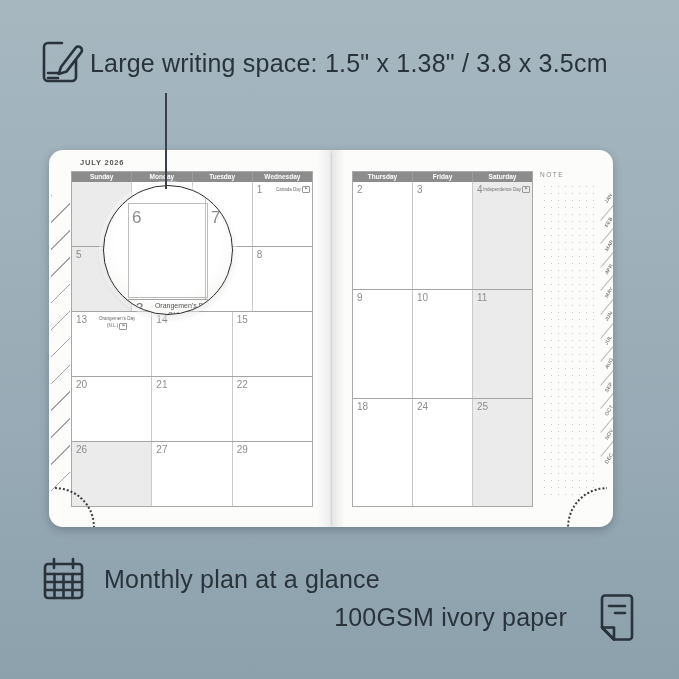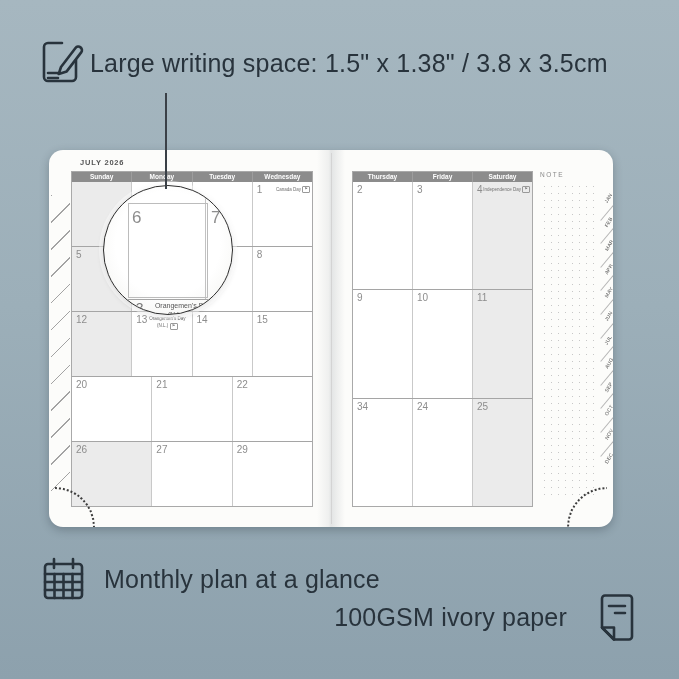--- a/index.html
+++ b/index.html
@@ -132,23 +132,20 @@
               <div class="dnum">6</div>
             </div>
             <div class="gcell">
               <div class="dnum">7</div>
             </div>
             <div class="gcell">
               <div class="dnum">8</div>
             </div>
           </div>
           <div class="grow">
-            <div class="gcell shaded">
-              <div class="dnum">12</div>
-            </div>
             <div class="gcell">
               <div class="dnum">13</div>
               <div class="hol-under">
                 <div class="">Orangemen's Day</div>
                 <div class="">(N.L.) <div class="flag" style="display: inline-block;">⚑</div></div>
               </div>
             </div>
             <div class="gcell">
               <div class="dnum">14</div>
             </div>
@@ -208,21 +205,21 @@
             </div>
             <div class="gcell">
               <div class="dnum">10</div>
             </div>
             <div class="gcell shaded">
               <div class="dnum">11</div>
             </div>
           </div>
           <div class="grow">
             <div class="gcell">
-              <div class="dnum">34</div>
+              <div class="dnum">18</div>
             </div>
             <div class="gcell">
               <div class="dnum">24</div>
             </div>
             <div class="gcell shaded">
               <div class="dnum">25</div>
             </div>
           </div>
         </div>
       </div>

